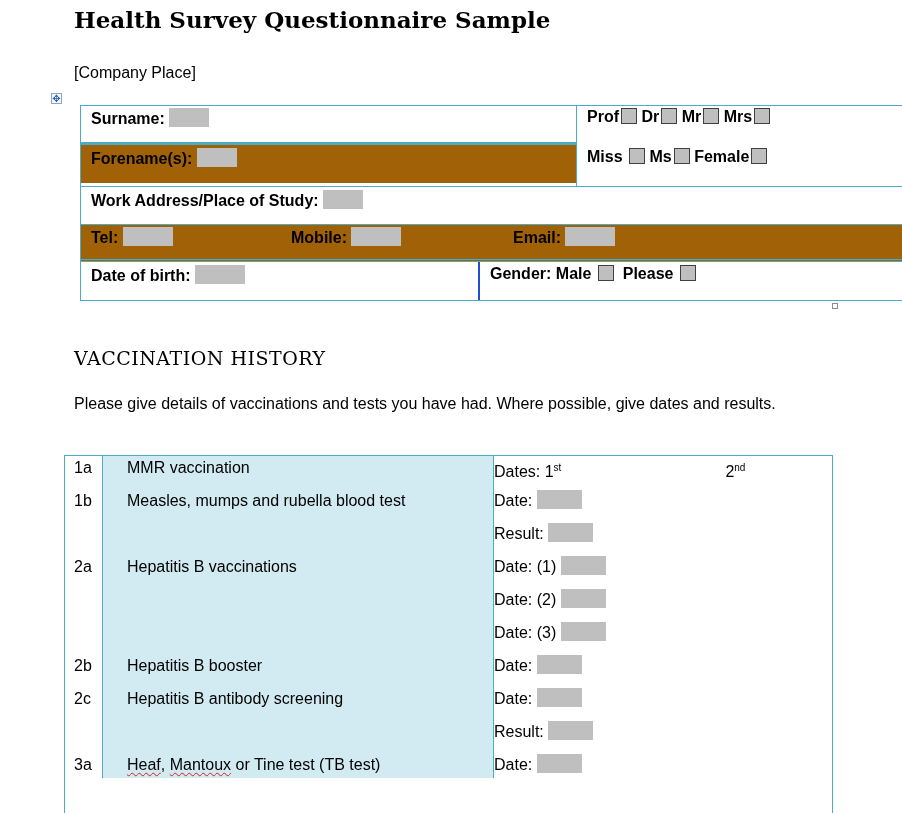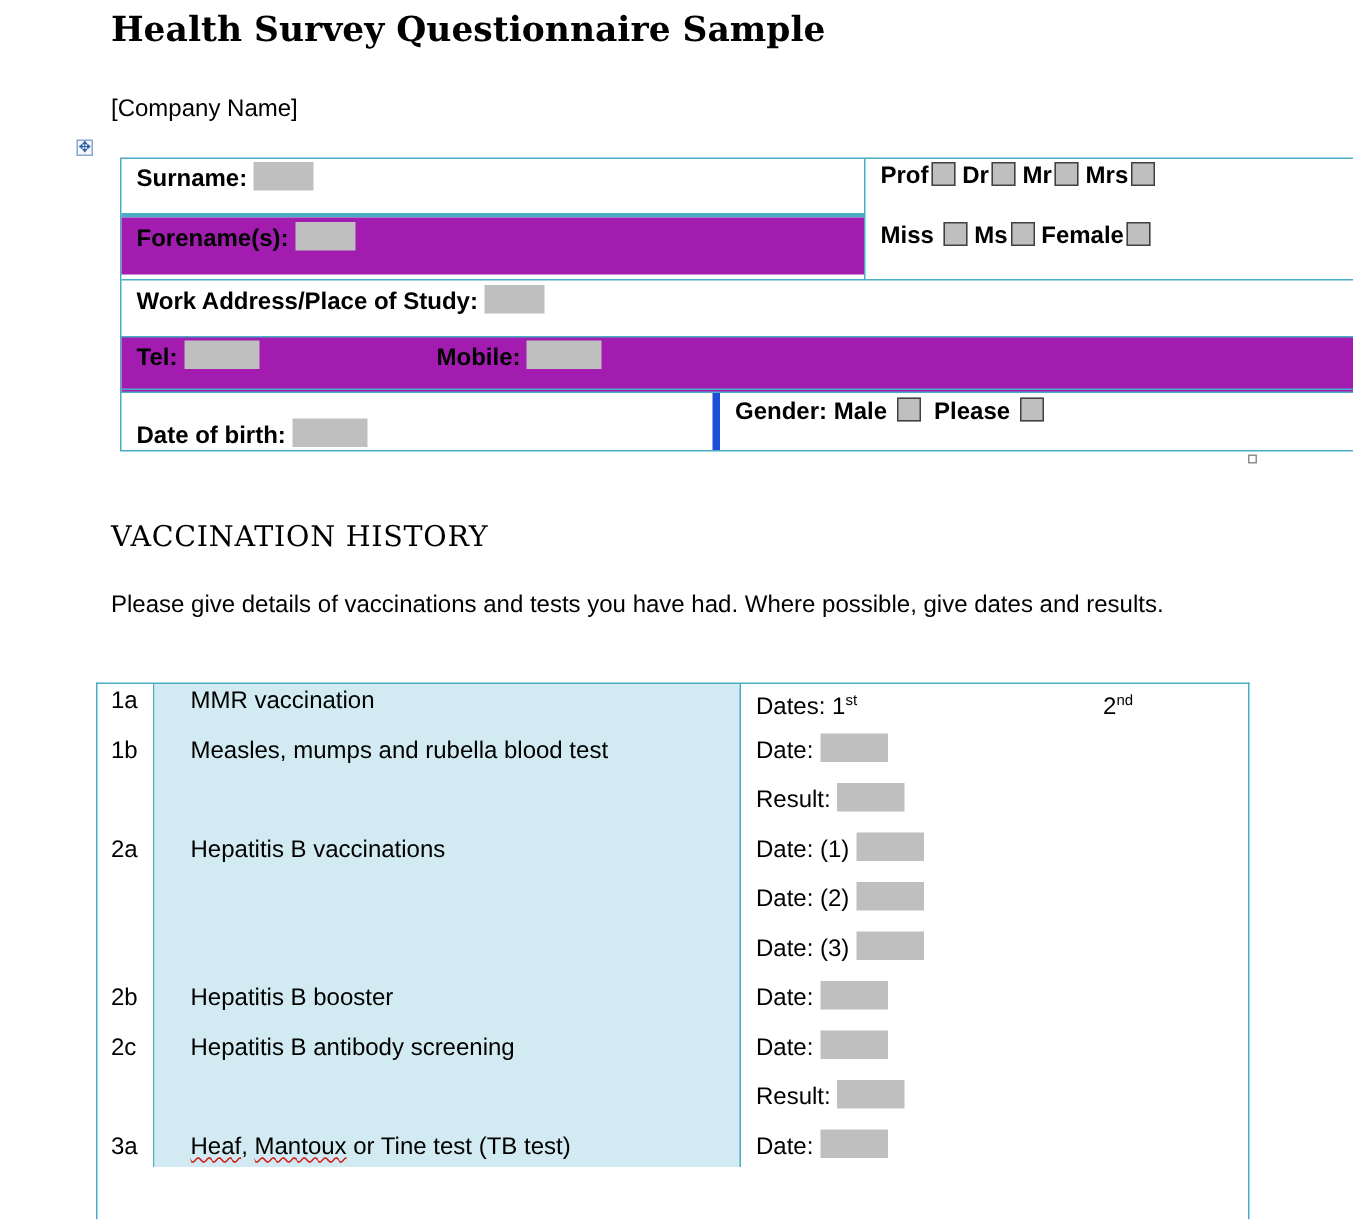--- a/index.html
+++ b/index.html
@@ -5,46 +5,46 @@
   html, body { margin:0; padding:0; background:#ffffff; }
   body { width:902px; height:813px; position:relative; overflow:hidden; font-family:"Liberation Sans", sans-serif; color:#000; }
   .title { position:absolute; left:74px; top:6px; font-family:"DejaVu Serif", serif; font-weight:bold; font-size:23px; letter-spacing:0px; }
   .company { position:absolute; left:74px; top:64px; font-size:16px; }
   .move-handle { position:absolute; left:51px; top:93px; width:11px; height:11px; border:1px solid #8aa8c8; background:#f4f8fc; color:#2b5fa8; font-size:10px; line-height:10px; text-align:center; box-sizing:border-box; }
   .resize-handle { position:absolute; left:832px; top:303px; width:6px; height:6px; border:1px solid #8d8d8d; background:#fff; box-sizing:border-box; }
 
   .t1 { position:absolute; left:80px; top:105px; width:847px; border:1px solid #4bacc6; box-sizing:border-box; }
   .row { position:relative; display:flex; box-sizing:border-box; }
   .cell { box-sizing:border-box; padding:2px 10px; font-weight:bold; font-size:16px; }
-  .blue { background:#a21caf; }
+  .blue { background:#a16207; }
   .field { display:inline-block; width:40px; height:19px; background:#bfbfbf; vertical-align:-3px; }
   .field.w50 { width:50px; }
   .chk { display:inline-block; width:16px; height:16px; background:#bfbfbf; border:1px solid #404040; box-sizing:border-box; vertical-align:-2px; margin-left:2px; }
 
   .h2 { position:absolute; left:74px; top:347px; font-family:"DejaVu Serif", serif; font-size:19px; letter-spacing:0.5px; }
   .para { position:absolute; left:74px; top:393px; width:760px; font-size:16px; line-height:21px; }
 
   .t2 { position:absolute; left:64px; top:455px; width:769px; box-sizing:border-box; border-left:1px solid #4bacc6; border-right:1px solid #4bacc6; border-top:1px solid #4bacc6; height:358px; }
   .t2-head { height:32px; border-bottom:4px solid #4bacc6; font-weight:bold; font-size:16px; padding:2px 10px; box-sizing:content-box; }
   .t2-body { position:relative; display:flex; height:322px; }
   .col-num { width:38px; border-right:1px solid #4bacc6; box-sizing:border-box; }
   .col-desc { width:391px; background:#d2eaf1; border-right:1px solid #4bacc6; box-sizing:border-box; }
   .col-ans { flex:1; }
   .line { height:33px; line-height:24px; font-size:16px; white-space:nowrap; }
   .col-num .line { padding-left:9px; }
   .col-desc .line { padding-left:24px; }
-  .col-ans .line { padding-left:10px; }
+  .col-ans .line { }
   sup { font-size:10px; }
   .squig { text-decoration:underline wavy #d42020; text-decoration-thickness:1px; text-underline-offset:2px; }
 </style>
 </head>
 <body>
 
 <div class="title">Health Survey Questionnaire Sample</div>
-<div class="company">[Company Name]</div>
+<div class="company">[Company Place]</div>
 
 <div class="move-handle">✥</div>
 
 <div class="t1">
   <div class="row" style="height:80px;">
     <div style="width:496px; border-right:1px solid #4bacc6; box-sizing:border-box;">
       <div class="cell" style="height:39px; border-bottom:3px solid #4bacc6;">
         <span>Surname:</span>
         <span class="field"></span>
       </div>
@@ -75,23 +75,27 @@
   </div>
   <div class="row blue" style="height:38px; border-top:1px solid #4bacc6; border-bottom:3px double #4bacc6;">
     <div class="cell" style="width:200px; padding-top:2px;">
       <span>Tel:</span>
       <span class="field w50"></span>
     </div>
     <div class="cell" style="width:222px; padding-top:2px;">
       <span>Mobile:</span>
       <span class="field w50"></span>
     </div>
+    <div class="cell" style="padding-top:2px;">
+      <span>Email:</span>
+      <span class="field w50"></span>
+    </div>
   </div>
   <div class="row" style="height:38px;">
-    <div class="cell" style="width:399px; border-right:5px solid #1d4ed8; padding-top:17px;">
+    <div class="cell" style="width:399px; border-right:2px solid #1d4ed8; padding-top:3px;">
       <span>Date of birth:</span>
       <span class="field w50"></span>
     </div>
     <div class="cell" style="flex:1; padding-top:3px;">
       <span>Gender:</span>
       <span>Male</span>
       <span class="chk"></span>
       &nbsp;<span>Please</span>
       <span class="chk"></span>
     </div>

